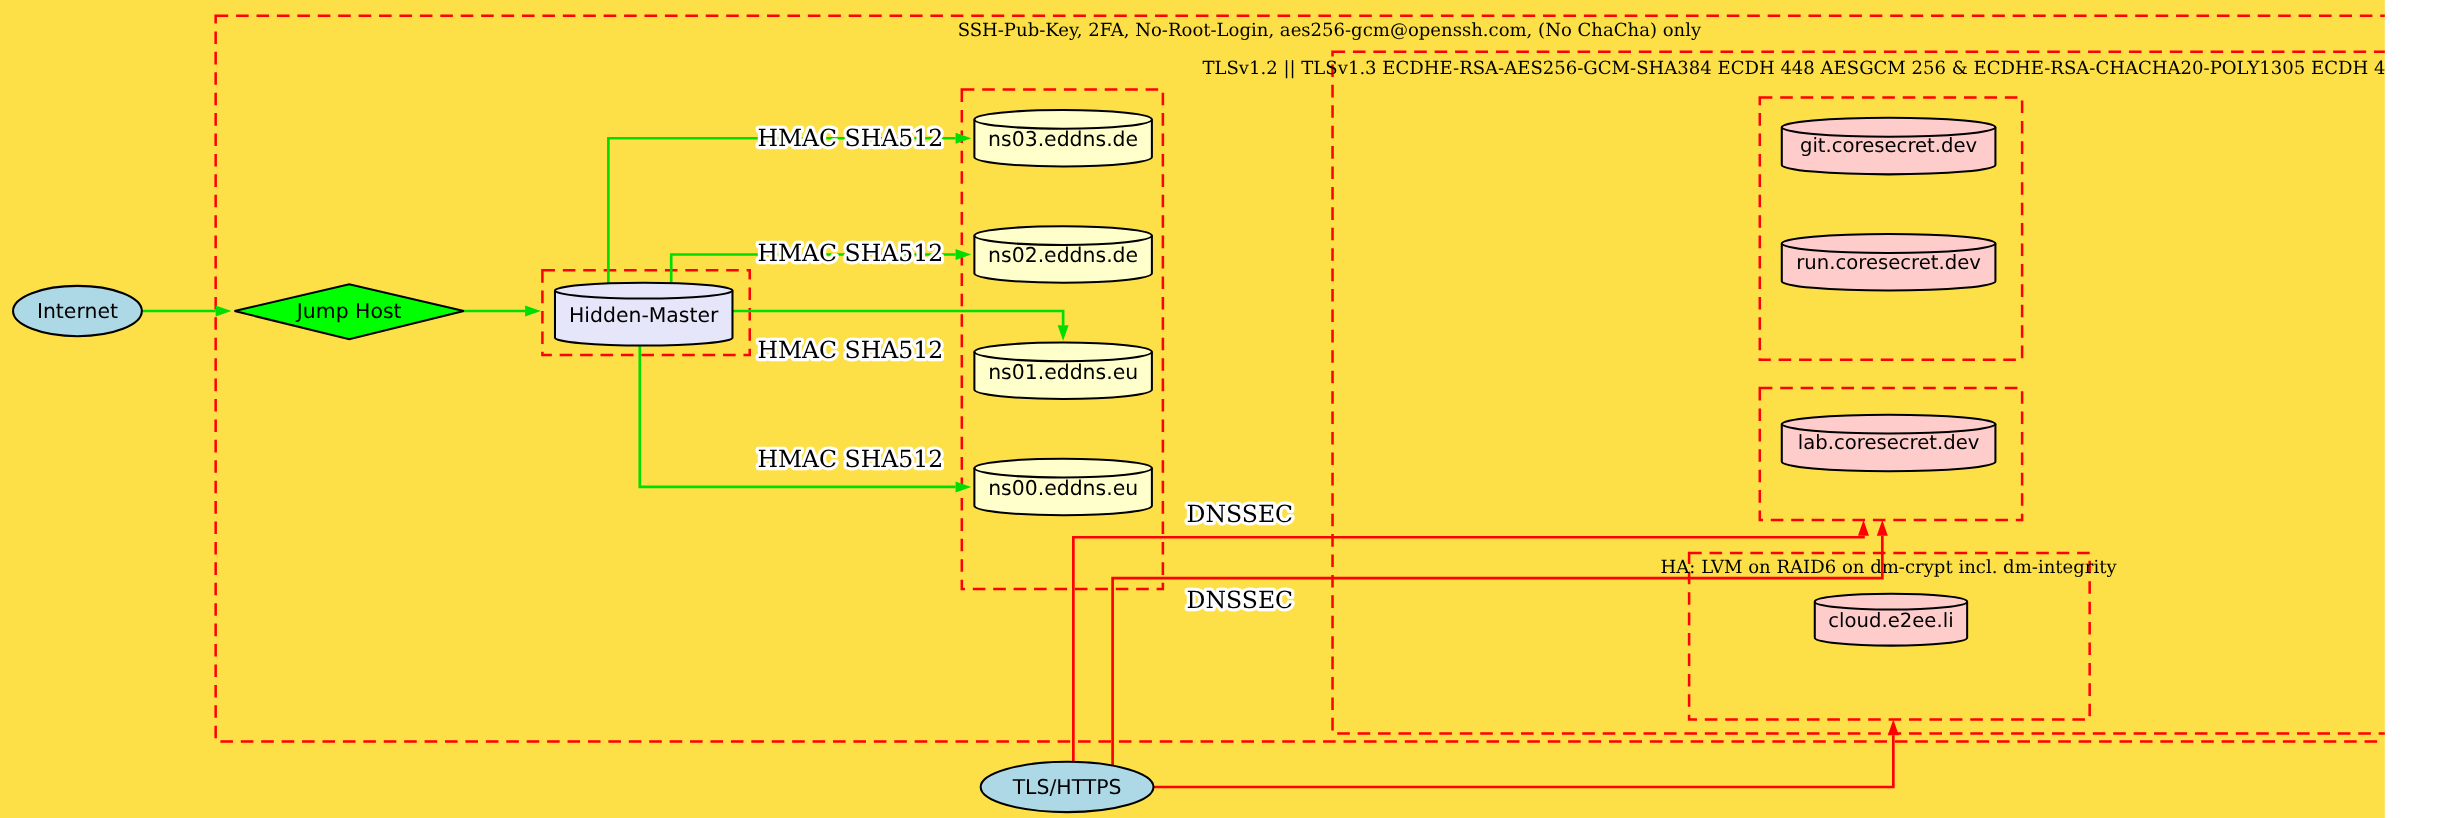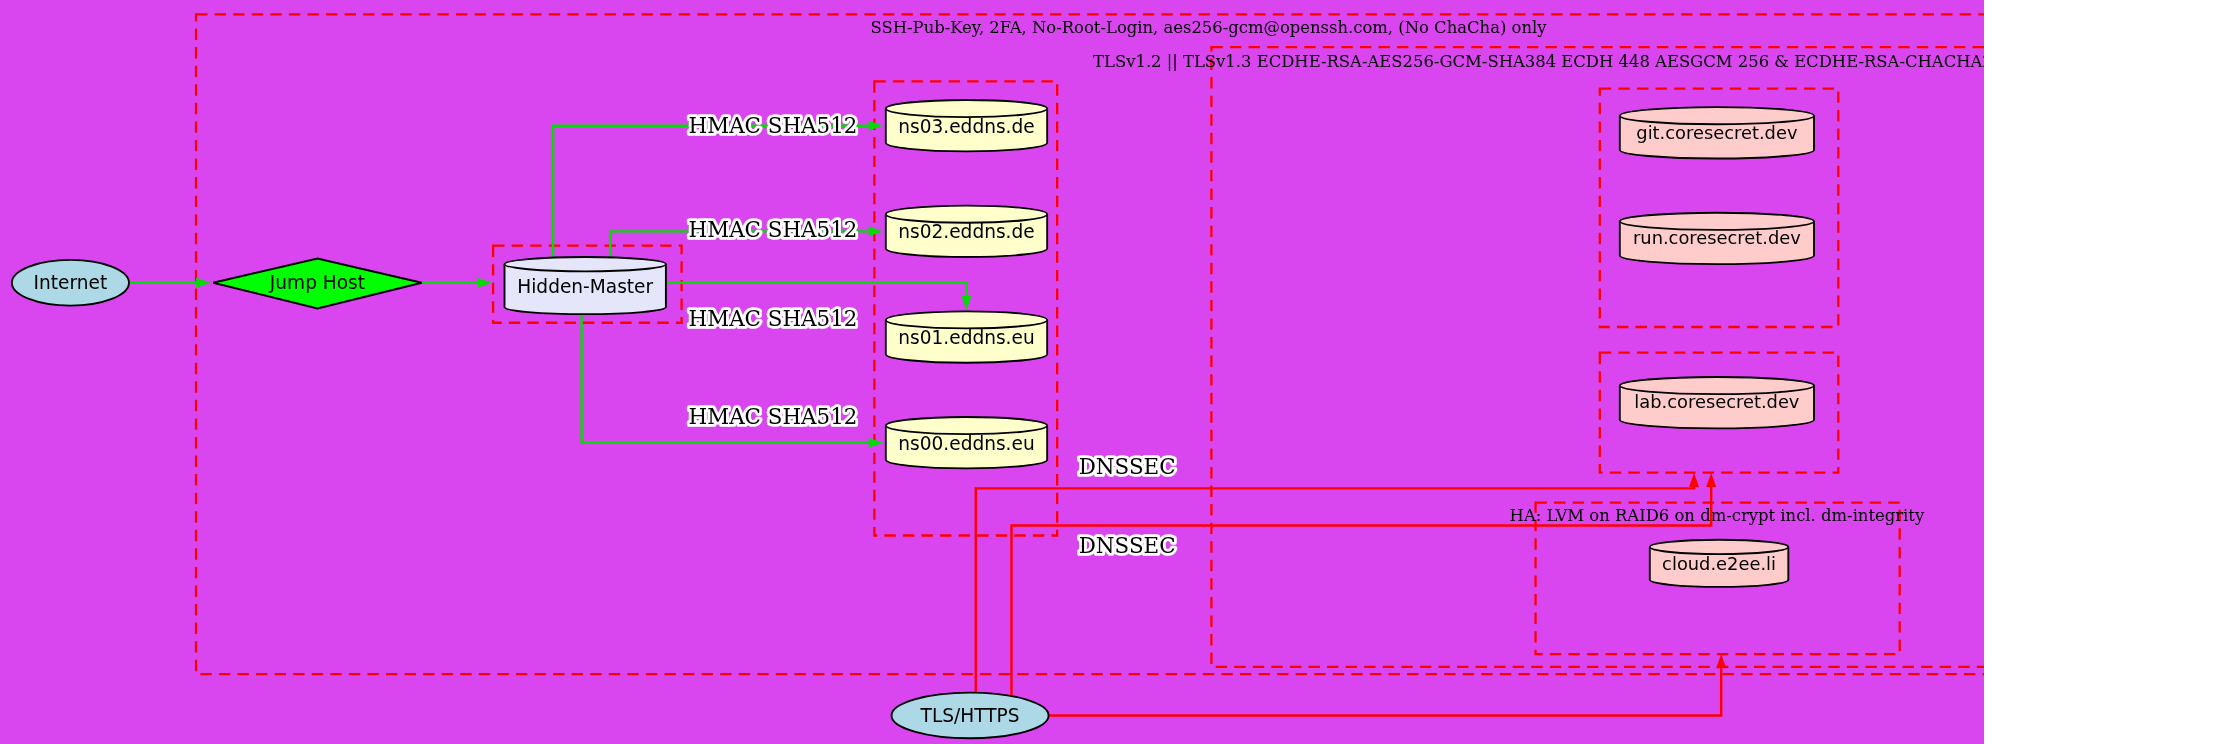--- a/index.html
+++ b/index.html
@@ -1,16 +1,16 @@
 <!DOCTYPE html>
 <html><head>
 <meta charset="utf-8">
 <style>
   html,body{margin:0;padding:0;background:#ffffff;}
-  .stage{width:1984px;height:744px;overflow:hidden;background:#d946ef;}
+  .stage{width:2168px;height:744px;overflow:hidden;background:#fde047;}
   svg{display:block;}
   .cluster-box{fill:none;stroke:#ff0000;stroke-width:1.6;stroke-dasharray:8 5;}
   .shape{stroke:#000000;stroke-width:1.3;}
   .rim{fill:none;stroke:#000000;stroke-width:1.3;}
   .node-label{font-family:"DejaVu Sans",sans-serif;font-size:13px;fill:#000;text-anchor:middle;}
   .node-label-sm{font-family:"DejaVu Sans",sans-serif;font-size:12.5px;fill:#000;text-anchor:middle;}
   .edge-label{font-family:"DejaVu Serif",serif;font-size:15px;fill:#000;text-anchor:middle;
               paint-order:stroke;stroke:#ffffff;stroke-width:4px;stroke-linejoin:round;}
   .cluster-label{font-family:"DejaVu Serif",serif;font-size:11.5px;fill:#000;text-anchor:middle;}
   .gedge{fill:none;stroke:#00dd00;stroke-width:1.7;}

